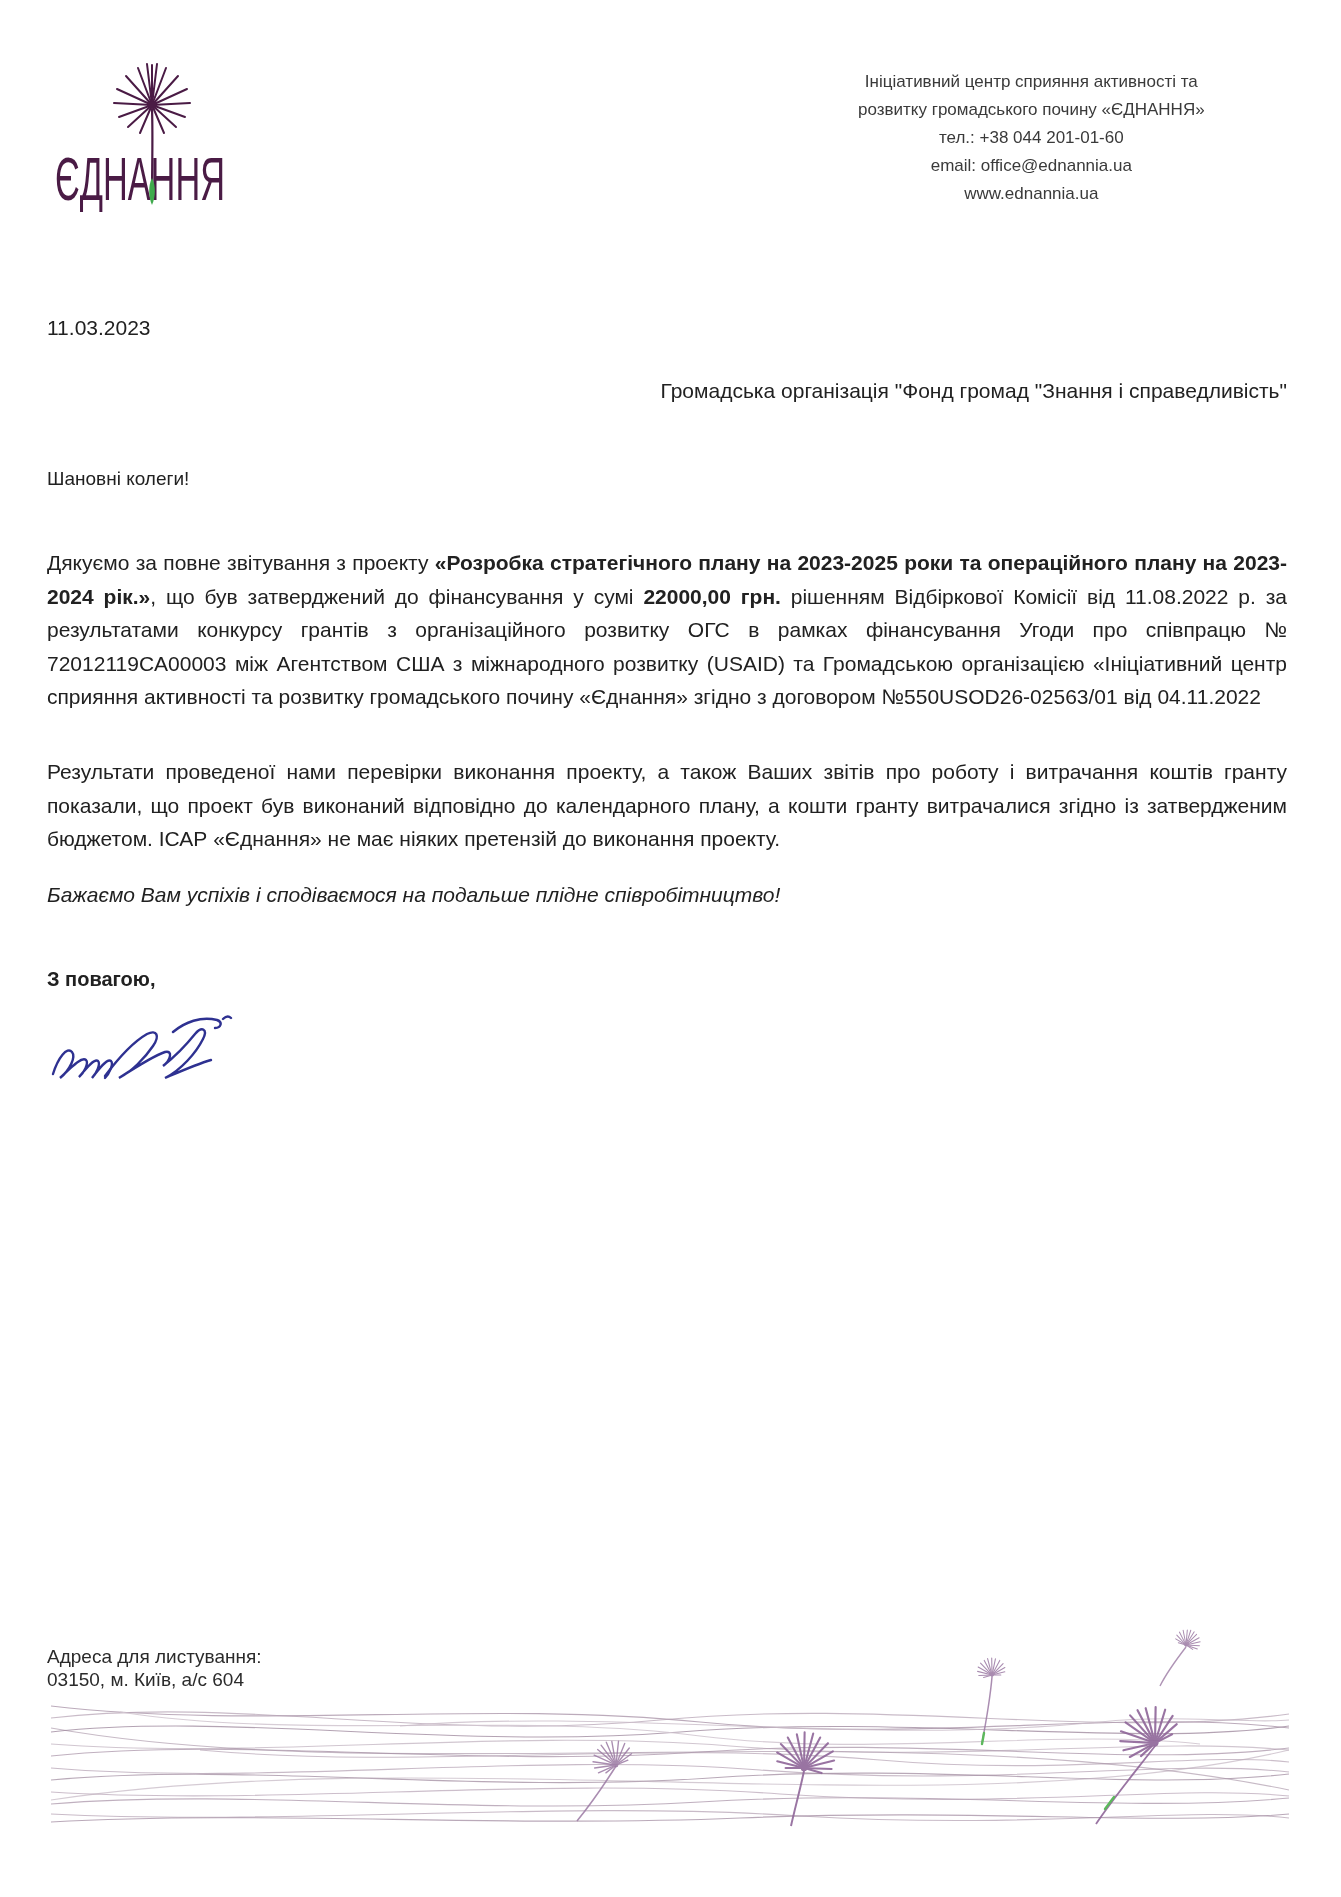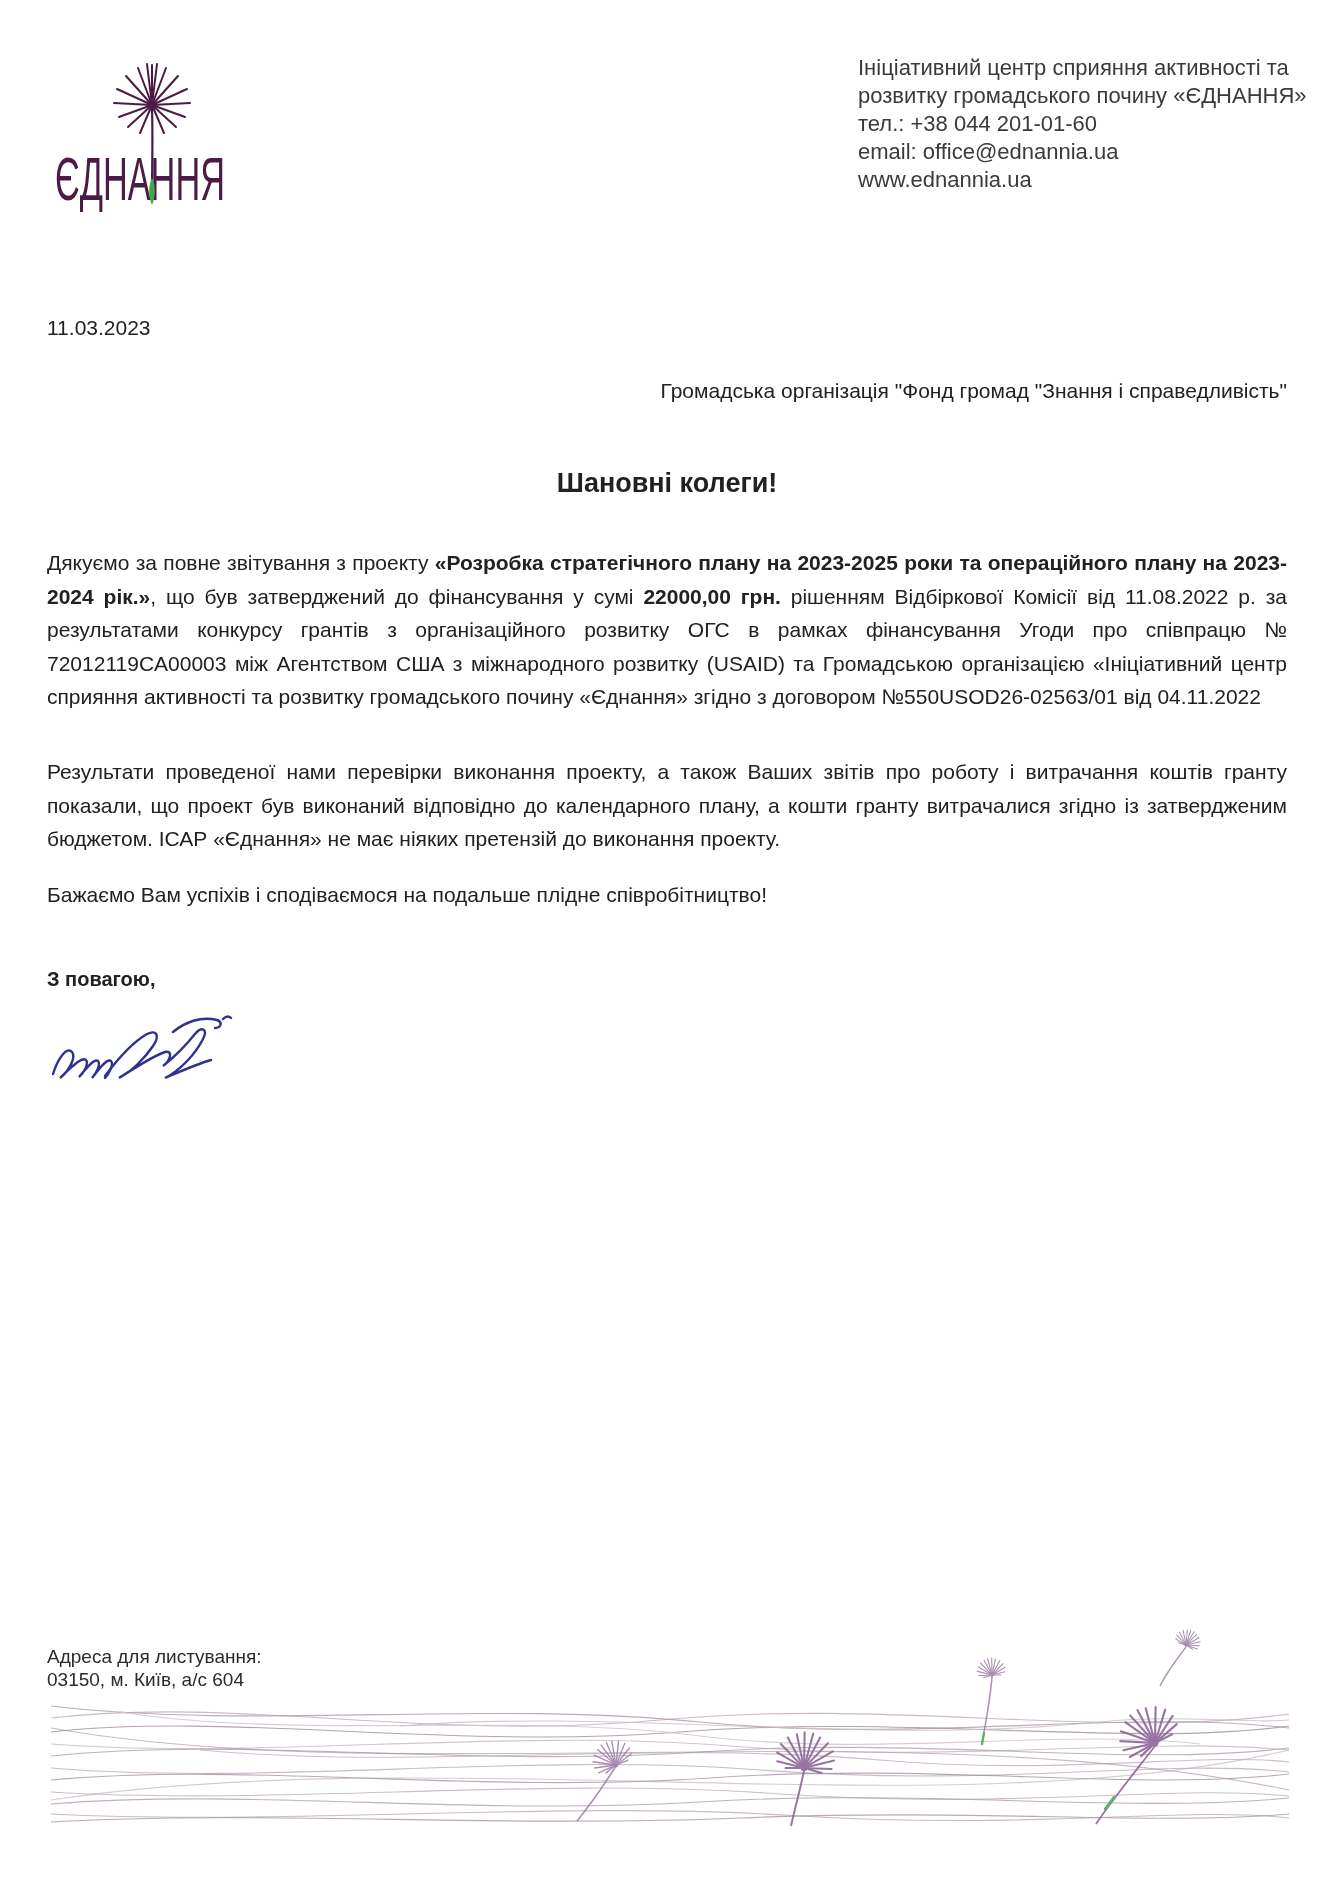--- a/index.html
+++ b/index.html
@@ -9,43 +9,44 @@
     width:1341px;height:1897px;
     margin:0 auto;
     background:#ffffff;
     font-family:"Liberation Sans",sans-serif;
     color:#212121;
     overflow:hidden;
   }
   
   .logo-svg{position:absolute;left:50px;top:62px;width:180px;height:150px;}
   .contact{
-    position:absolute;left:858px;top:54px;
-    font-size:22px;line-height:28px;color:#3a3a3a;
+    position:absolute;left:858px;top:68px;
+    font-size:17px;line-height:28px;color:#3a3a3a;
     white-space:nowrap;
+    text-align:center;
   }
   
   .date{position:absolute;left:47px;top:316px;font-size:21px;}
   .recipient{
     position:absolute;right:54px;top:374px;
     font-size:21px;line-height:34px;text-align:right;
   }
   .salutation{
     position:absolute;left:47px;top:468px;width:1240px;
-    font-size:27px;font-weight:700;text-align:center;
+    font-size:19px;font-weight:400;text-align:left;
   }
   .para{
     position:absolute;left:47px;width:1240px;
     font-size:21px;line-height:33.5px;
     text-align:justify;text-align-last:left;
     margin:0;
   }
   .p1{top:546px;}
   .p2{top:755px;}
-  .p3{top:878px;text-align:left;}
+  .p3{top:878px;text-align:left;font-style:italic;}
   .closing{position:absolute;left:47px;top:968px;font-size:20px;font-weight:700;}
   .signature-svg{position:absolute;left:45px;top:1012px;width:210px;height:92px;}
   .signer{
     position:absolute;left:47px;top:1102px;
     font-size:21px;line-height:38px;font-weight:700;
   }
   
   .footer-address{
     position:absolute;left:47px;top:1645px;
     font-size:19px;line-height:23px;color:#2b2b2b;

